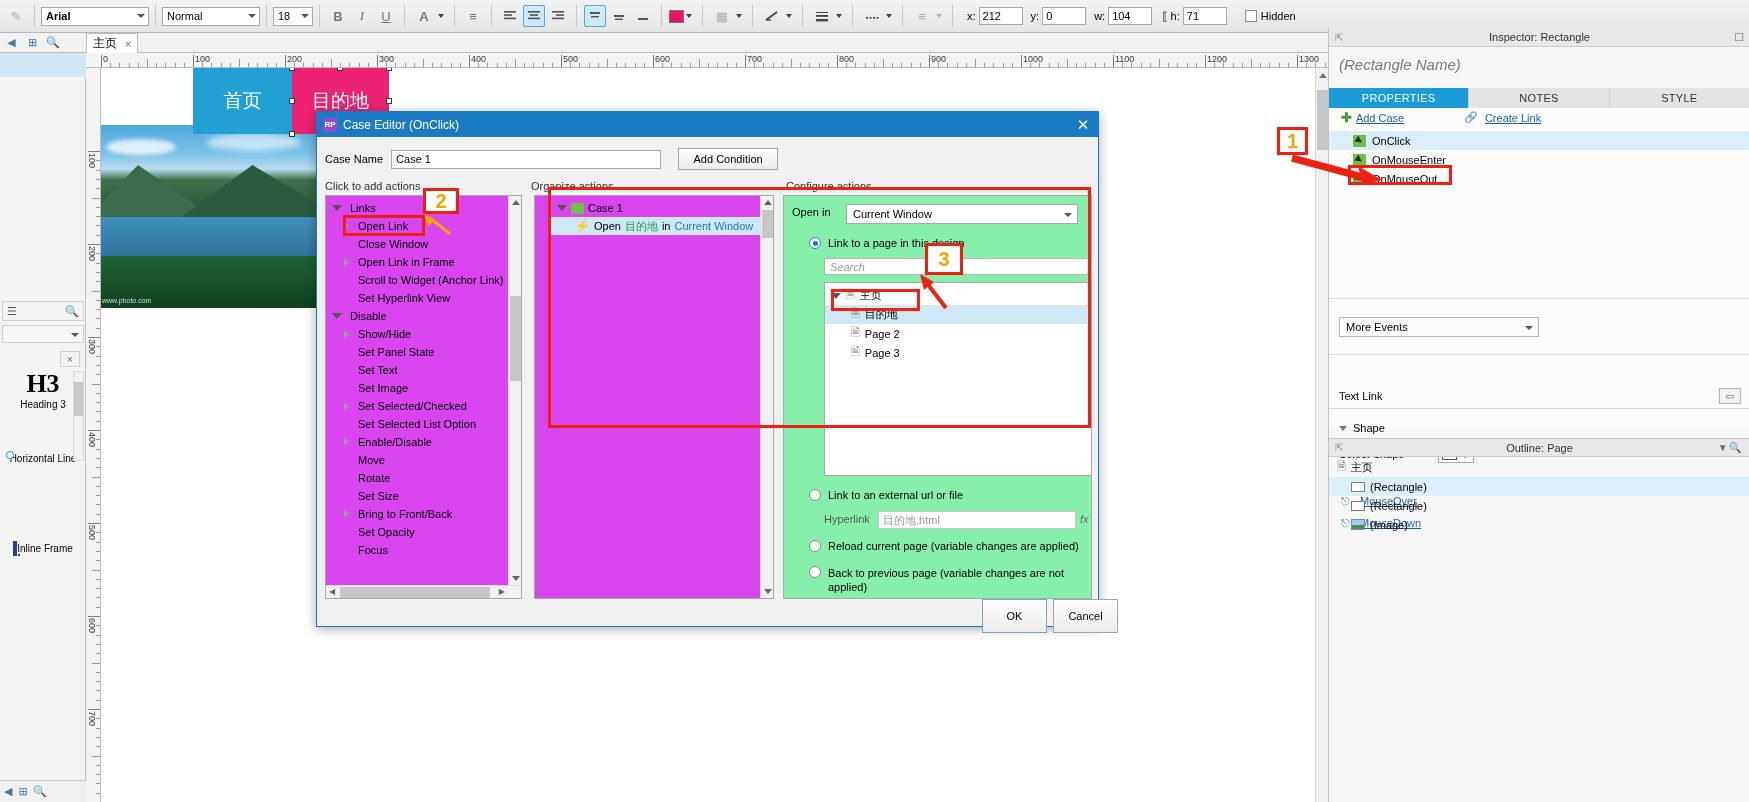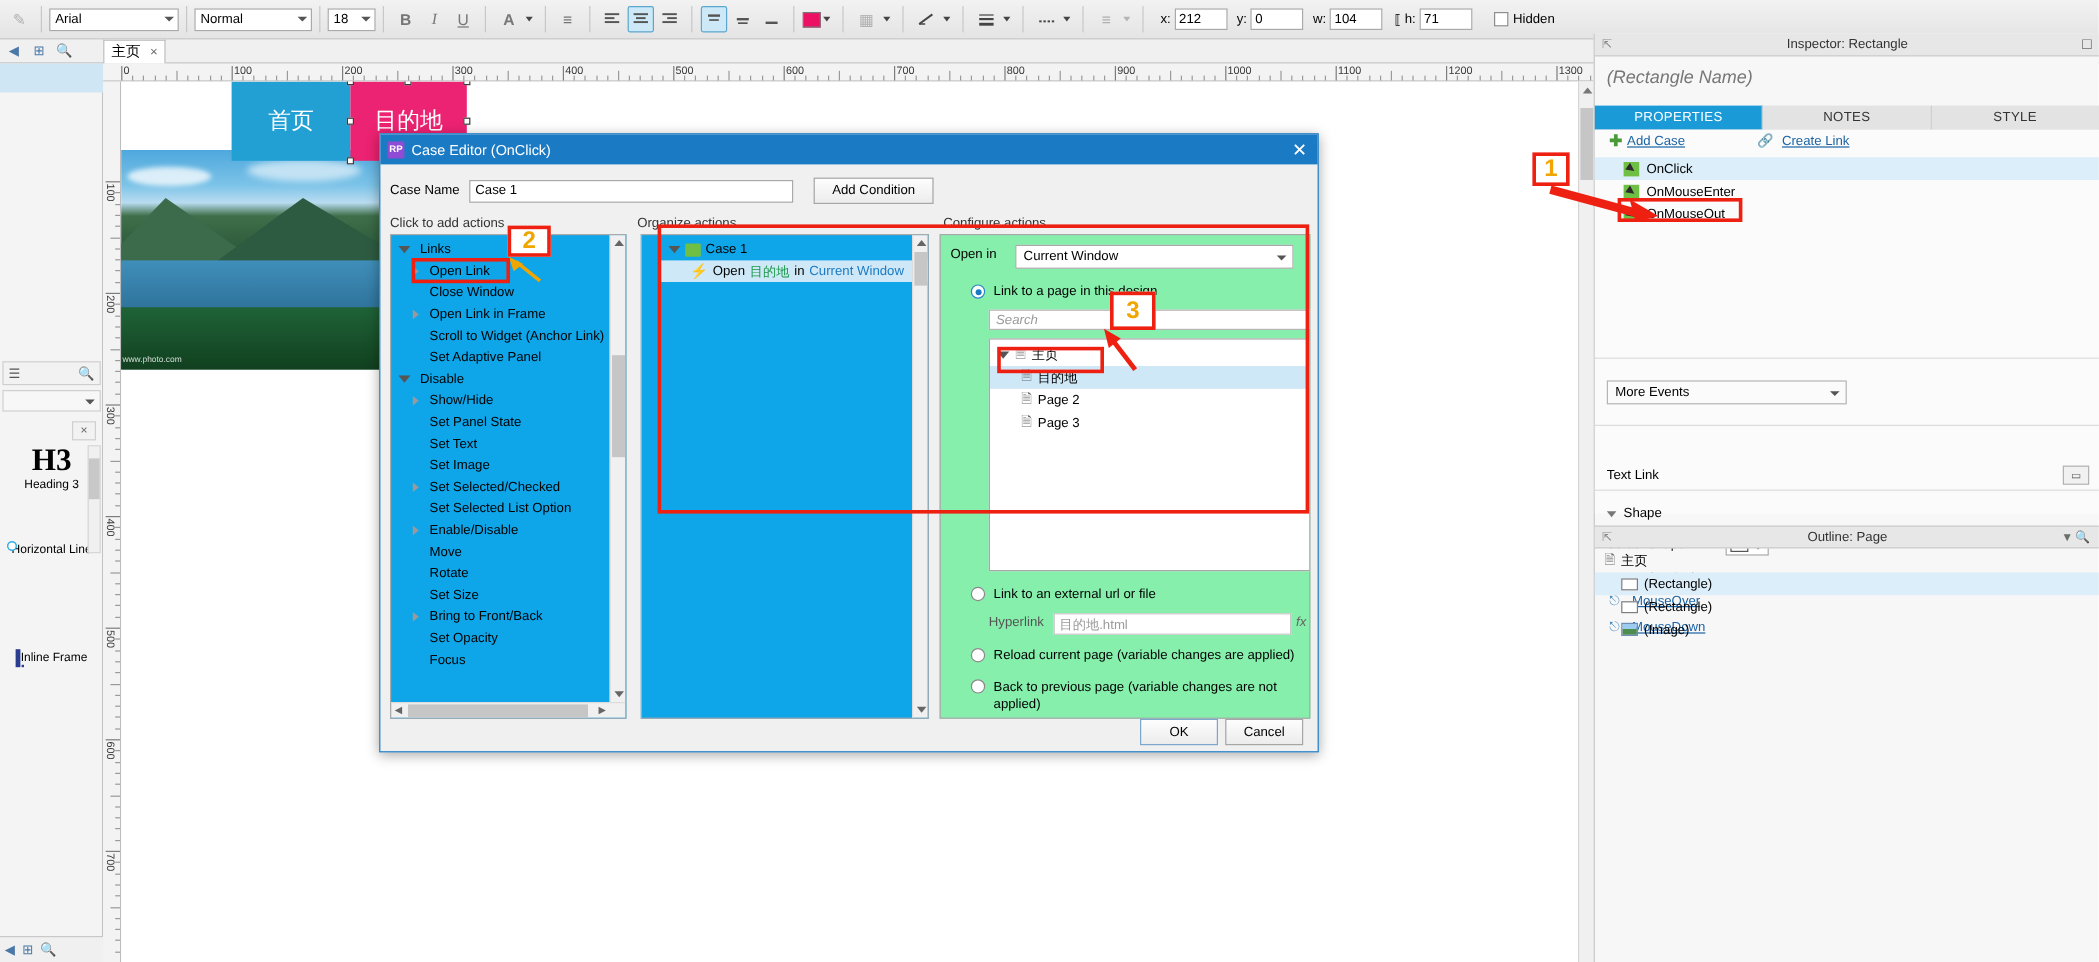--- a/index.html
+++ b/index.html
@@ -25,21 +25,21 @@
   .combo {
     height: 19px; background: #fff; border: 1px solid #a9a9a9;
     display: flex; align-items: center; font-size: 11px;
     padding-left: 4px; position: relative;
   }
   .combo .arrow {
     position: absolute; right: 3px; top: 50%; margin-top: -2px;
     width: 0; height: 0; border-left: 4px solid transparent;
     border-right: 4px solid transparent; border-top: 4px solid #555;
   }
-  .combo-font { width: 108px; }
+  .combo-font { width: 108px; font-weight: bold; }
   .combo-style { width: 98px; }
   .combo-size { width: 40px; }
   .tb-btn {
     width: 22px; height: 22px; display: flex; align-items: center;
     justify-content: center; font-size: 13px; margin: 0 1px;
     border: 1px solid transparent; border-radius: 2px;
   }
   .tb-btn.active { background: #cde8f6; border: 1px solid #5ba7cf; }
   .tb-btn.dis { color: #b0b0b0; }
   .tb-split {
@@ -382,21 +382,21 @@
     display: flex; align-items: center; padding-left: 4px; font-size: 11px;
   }
   .add-cond-btn {
     width: 100px; height: 22px; border: 1px solid #a6a6a6;
     background: linear-gradient(#fdfdfd, #ececec);
     display: flex; align-items: center; justify-content: center; font-size: 11px;
     margin-left: 9px;
   }
   .col-label { position: absolute; font-size: 11px; color: #333; }
   .panel-box {
-    position: absolute; background: #0ea5e9; border: 1px solid #a9a9a9;
+    position: absolute; background: #d946ef; border: 1px solid #a9a9a9;
   }
   .pnl-scroll {
     position: absolute; right: 0; top: 0; width: 13px; bottom: 0;
     background: #f0f0f0; border-left: 1px solid #dcdcdc;
   }
   .pnl-scroll .thumb { position: absolute; left: 1px; width: 11px; background: #c6c6c6; }
   .arrow-up-sm, .arrow-dn-sm {
     position: absolute; left: 3px; width: 0; height: 0;
     border-left: 4px solid transparent; border-right: 4px solid transparent;
   }
@@ -456,23 +456,23 @@
     position: absolute; right: 5px; top: 8px; width: 0; height: 0;
     border-left: 4px solid transparent; border-right: 4px solid transparent;
     border-top: 4px solid #555;
   }
   .hyper-input {
     position: absolute; height: 18px; border: 1px solid #c6c6c6; background: #fff;
     display: flex; align-items: center; padding-left: 4px;
     font-size: 11px; color: #9a9a9a;
   }
   .dlg-btn {
-    position: absolute; width: 65px; height: 22px; border: 1px solid #a6a6a6;
+    position: absolute; width: 65px; height: 34px; border: 1px solid #a6a6a6;
     background: linear-gradient(#fdfdfd, #ececec);
-    display: flex; align-items: center; justify-content: center; font-size: 11px;
+    display: flex; align-items: center; justify-content: center; font-size: 11px; margin-left: 32px;
   }
   .dlg-btn.primary { border-color: #7aa7cc; }
 
   
   .ann-box {
     position: absolute; border: 3px solid #ee2011; background: transparent;
     pointer-events: none;
   }
   .ann-num {
     position: absolute; border: 3px solid #ee2011; color: #f0a500;
@@ -1075,21 +1075,21 @@
           <div class="act-row" style="padding-left: 18px;">
             <span class="tri-collapsed"></span>
             <span style="margin-left: 5px;">Open Link in Frame</span>
           </div>
           <div class="act-row" style="padding-left: 18px;">
             <span class="tri-space"></span>
             <span style="margin-left: 5px;">Scroll to Widget (Anchor Link)</span>
           </div>
           <div class="act-row" style="padding-left: 18px;">
             <span class="tri-space"></span>
-            <span style="margin-left: 5px;">Set Adaptive Panel</span>
+            <span style="margin-left: 5px;">Set Hyperlink View</span>
           </div>
           <div class="act-row">
             <span class="tri-open"></span>
             <span style="margin-left: 4px;">Disable</span>
           </div>
           <div class="act-row" style="padding-left: 18px;">
             <span class="tri-collapsed"></span>
             <span style="margin-left: 5px;">Show/Hide</span>
           </div>
           <div class="act-row" style="padding-left: 18px;">

